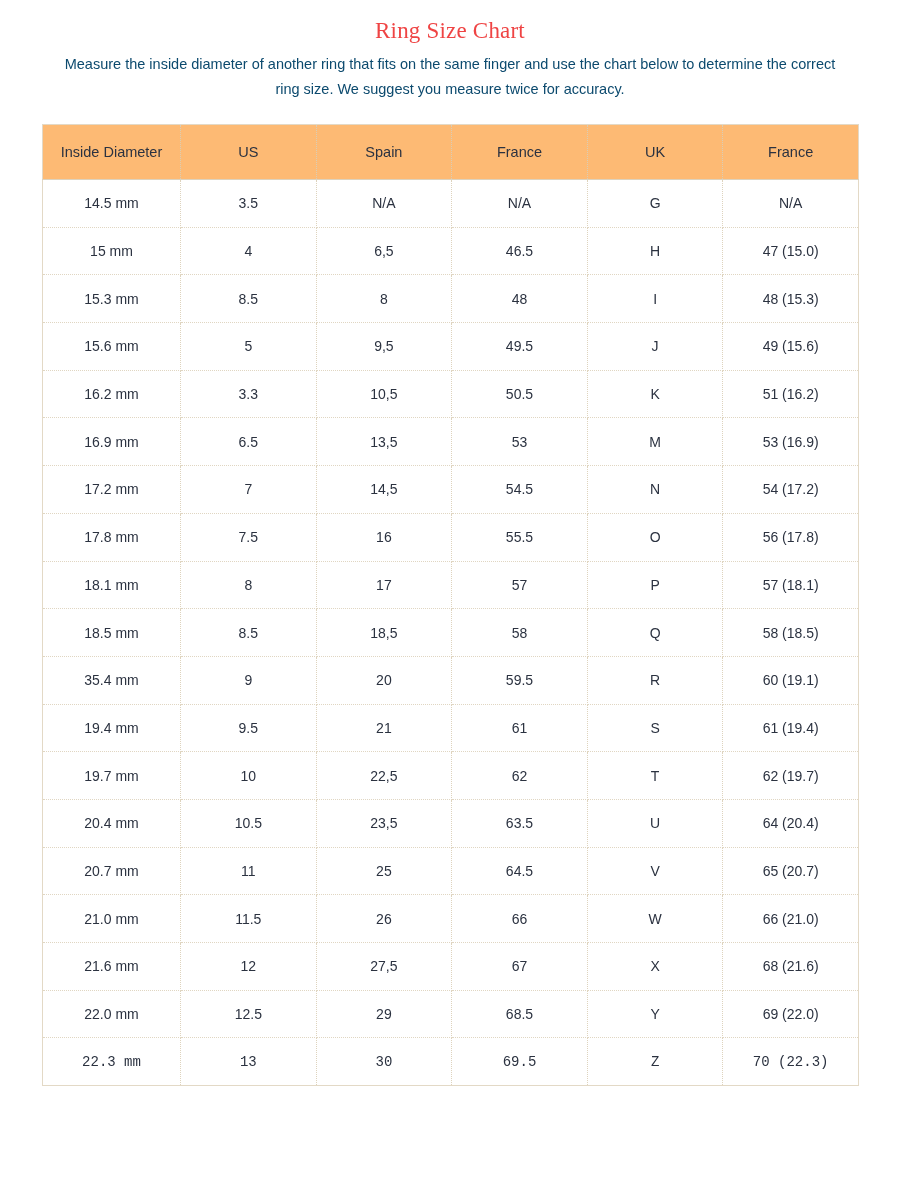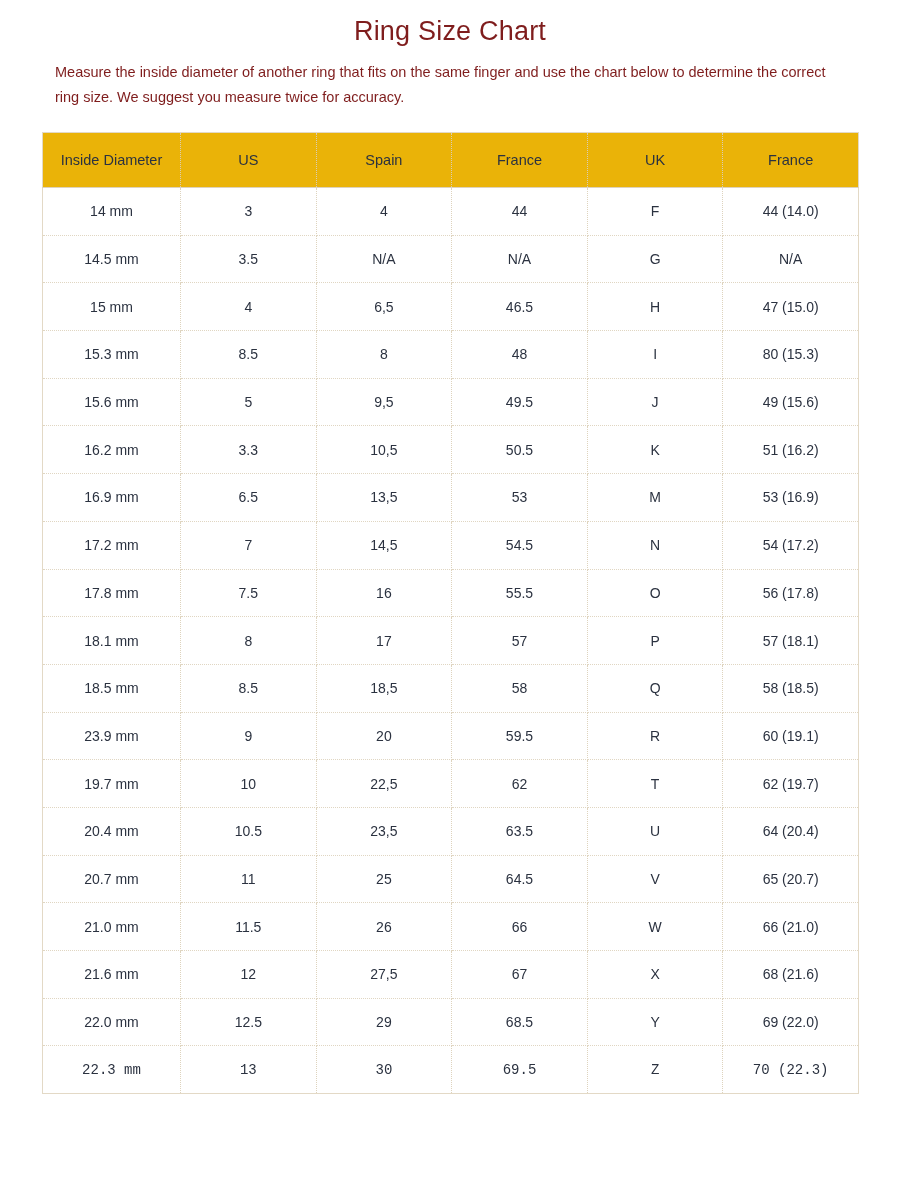--- a/index.html
+++ b/index.html
@@ -16,56 +16,56 @@
     font-family: "Liberation Sans", sans-serif;
     color: #2b3240;
   }
 
   .page {
     width: 900px;
     padding: 0;
   }
 
   .page-title {
-    font-family: Liberation Sans, sans-serif;
-    font-size: 27px;
+    font-family: Liberation Serif, serif;
+    font-size: 23px;
     font-weight: 400;
     text-align: center;
-    color: #7f1d1d;
+    color: #ef4444;
     margin: 14px 0 0 0;
     line-height: 34px;
     letter-spacing: 0.2px;
   }
 
   .page-intro {
-    margin: 12px auto 0 auto;
+    margin: 4px auto 0 auto;
     width: 790px;
-    text-align: left;
+    text-align: center;
     font-size: 14.5px;
     line-height: 25px;
-    color: #7f1d1d;
+    color: #0c4a6e;
   }
 
   .table-wrap {
     margin: 22px 42px 0 42px;
     width: 816px;
   }
 
   table.size-chart {
     width: 816px;
     border-collapse: collapse;
     table-layout: fixed;
     border: 1px solid #e3d9c6;
   }
 
   table.size-chart col.c-diameter { width: 138px; }
   table.size-chart col.c-std { width: 135.6px; }
 
   table.size-chart thead th {
-    background: #eab308;
+    background: #fdba74;
     font-size: 14.5px;
     font-weight: 400;
     color: #2b3240;
     height: 55px;
     padding: 0 4px;
     text-align: center;
     vertical-align: middle;
     border-right: 1px dotted #d9cdb5;
     border-bottom: 1px solid #ddd2bd;
   }
@@ -118,28 +118,20 @@
           <th>Inside Diameter</th>
           <th>US</th>
           <th>Spain</th>
           <th>France</th>
           <th>UK</th>
           <th>France</th>
         </tr>
       </thead>
       <tbody id="chart-body">
           <tr>
-            <td>14 mm</td>
-            <td>3</td>
-            <td>4</td>
-            <td>44</td>
-            <td>F</td>
-            <td>44 (14.0)</td>
-          </tr>
-          <tr>
             <td>14.5 mm</td>
             <td>3.5</td>
             <td>N/A</td>
             <td>N/A</td>
             <td>G</td>
             <td>N/A</td>
           </tr>
           <tr>
             <td>15 mm</td>
             <td>4</td>
@@ -147,21 +139,21 @@
             <td>46.5</td>
             <td>H</td>
             <td>47 (15.0)</td>
           </tr>
           <tr>
             <td>15.3 mm</td>
             <td>8.5</td>
             <td>8</td>
             <td>48</td>
             <td>I</td>
-            <td>80 (15.3)</td>
+            <td>48 (15.3)</td>
           </tr>
           <tr>
             <td>15.6 mm</td>
             <td>5</td>
             <td>9,5</td>
             <td>49.5</td>
             <td>J</td>
             <td>49 (15.6)</td>
           </tr>
           <tr>
@@ -206,26 +198,34 @@
           </tr>
           <tr>
             <td>18.5 mm</td>
             <td>8.5</td>
             <td>18,5</td>
             <td>58</td>
             <td>Q</td>
             <td>58 (18.5)</td>
           </tr>
           <tr>
-            <td>23.9 mm</td>
+            <td>35.4 mm</td>
             <td>9</td>
             <td>20</td>
             <td>59.5</td>
             <td>R</td>
             <td>60 (19.1)</td>
+          </tr>
+          <tr>
+            <td>19.4 mm</td>
+            <td>9.5</td>
+            <td>21</td>
+            <td>61</td>
+            <td>S</td>
+            <td>61 (19.4)</td>
           </tr>
           <tr>
             <td>19.7 mm</td>
             <td>10</td>
             <td>22,5</td>
             <td>62</td>
             <td>T</td>
             <td>62 (19.7)</td>
           </tr>
           <tr>

